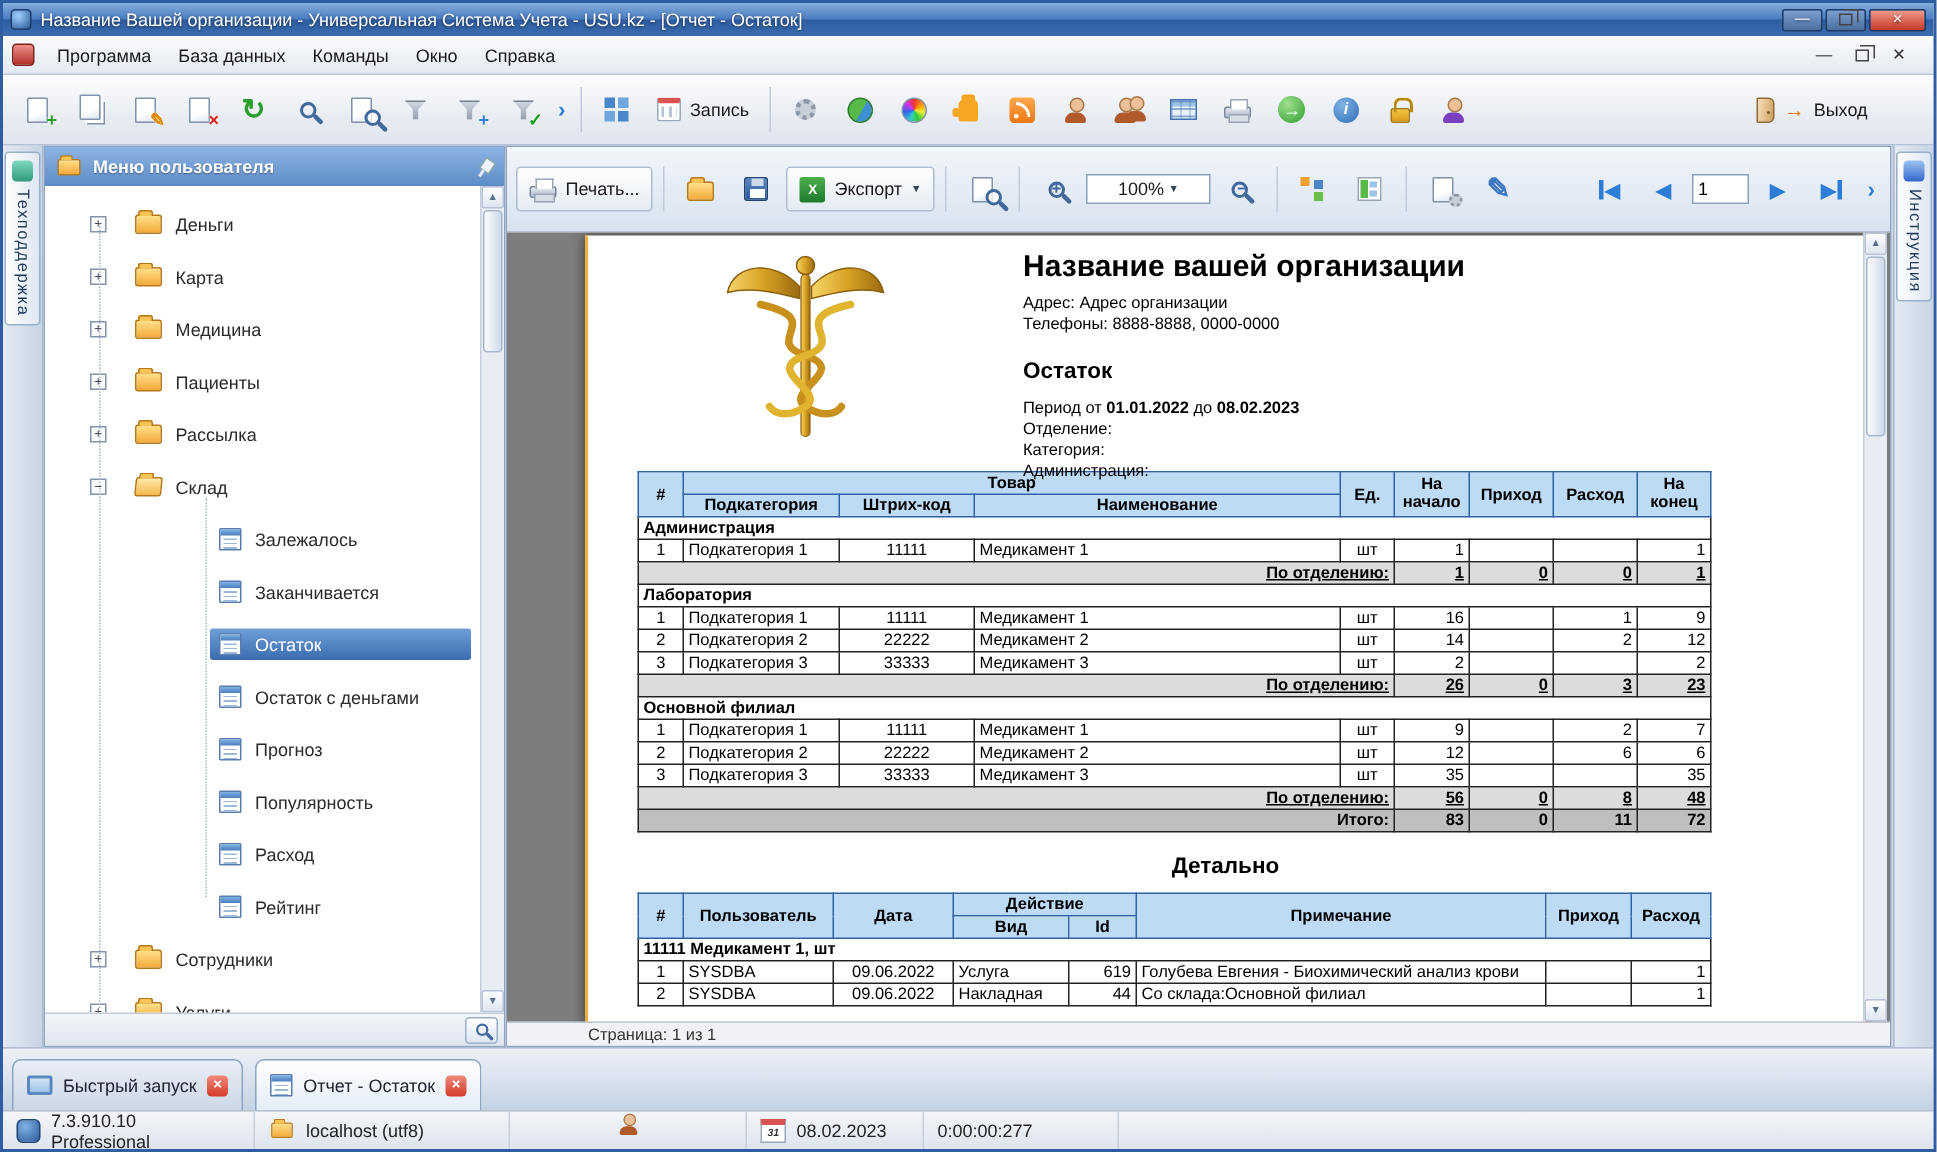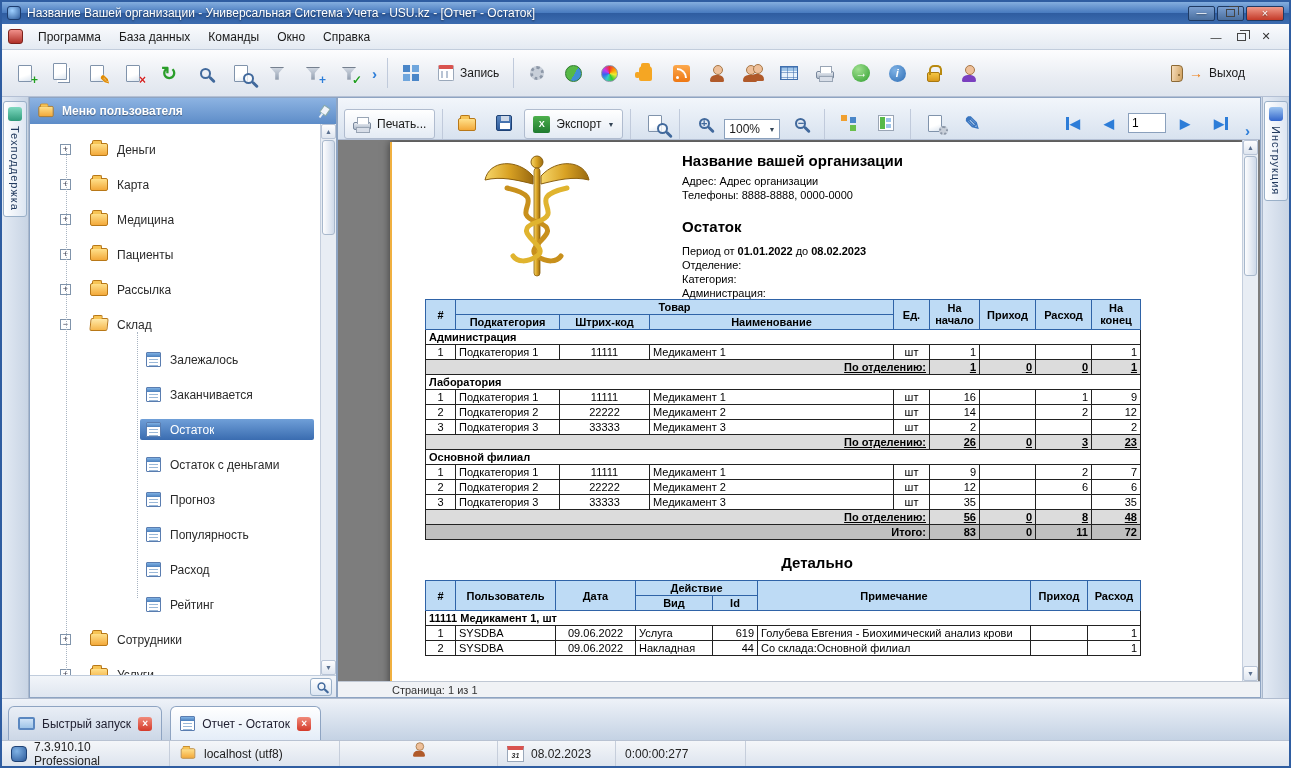--- a/index.html
+++ b/index.html
@@ -136,36 +136,36 @@
 .vscroll{position:absolute;top:0;bottom:0;right:0;width:16px;background:#e8edf4;border-left:1px solid #c4cedd;display:flex;flex-direction:column;}
 .sarrow{height:15px;display:flex;align-items:center;justify-content:center;font-size:7px;color:#5a7090;background:linear-gradient(#fdfdfe,#dfe6f0);border:1px solid #b8c4d6;border-radius:2px;flex:none;}
 .sarrow.down{margin-top:auto;}
 .sthumb{height:105px;margin:1px;background:linear-gradient(90deg,#fdfdfe,#cfdaea);border:1px solid #a8b8cc;border-radius:3px;flex:none;}
 .sidebar-footer{height:22px;flex:none;border-top:1px solid #c0ccdc;background:linear-gradient(#f2f5f9,#dfe6f0);display:flex;align-items:center;justify-content:flex-end;padding:0 4px;}
 .sbtn{width:22px;height:18px;border:1px solid #9ab0c8;border-radius:3px;background:linear-gradient(#fff,#dce6f2);display:flex;align-items:center;justify-content:center;}
 .sbtn .mag{transform:scale(.75);}
 
 
 .report-area{position:absolute;top:95px;left:335px;right:28px;bottom:68px;display:flex;flex-direction:column;border:1px solid #8ea4c2;background:#fff;}
-.report-toolbar{height:42px;flex:none;display:flex;align-items:flex-end;gap:3px;padding:0 6px;
+.report-toolbar{height:57px;flex:none;display:flex;align-items:center;gap:3px;padding:0 6px;
  background:linear-gradient(#f2f6fb,#d8e2ef);border-bottom:1px solid #b4c0d4;font-size:12px;color:#1a1a1a;}
 .rbtn{display:flex;align-items:center;gap:6px;padding:0 8px;height:30px;border:1px solid #b0bccf;border-radius:3px;background:linear-gradient(#fff,#e4ebf4);}
-.combo{display:flex;align-items:center;justify-content:space-between;gap:3px;background:#fff;border:1px solid #8aa0bc;height:20px;padding:0 4px;font-size:12px;min-width:56px;}
+.combo{display:flex;align-items:center;justify-content:space-between;gap:3px;background:#fff;border:1px solid #8aa0bc;height:20px;padding:0 20px;font-size:12px;min-width:56px;}
 .pagein{width:38px;height:20px;border:1px solid #8aa0bc;font-size:12px;padding:0 3px;font-family:inherit;}
 .navgrp{display:flex;align-items:center;gap:2px;margin-left:auto;}
 .report-viewport{flex:1;background:#7d7d7d;position:relative;overflow:hidden;}
 .page{position:absolute;left:52px;top:2px;width:854px;height:1200px;background:#fff;
  border-left:2px solid #f0b040;border-right:2px solid #f0b040;box-shadow:0 0 8px rgba(0,0,0,.55);}
 .viewer-status{height:16px;flex:none;background:#f0f2f5;border-top:1px solid #c0c8d4;font-size:11px;color:#333;display:flex;align-items:center;padding-left:54px;}
 
 
 .org-row{height:157px;padding-top:8px;display:flex;}
 .caduceus{margin-left:85px;flex:none;}
 .org-block{margin-left:85px;padding-top:2px;}
-.org-name{font-size:15px;font-weight:bold;color:#000;margin-bottom:5px;}
+.org-name{font-size:20px;font-weight:bold;color:#000;margin-bottom:5px;}
 .org-line{font-size:11px;color:#000;line-height:1.3;}
 .rep-title{font-size:15px;font-weight:bold;margin-top:15px;margin-bottom:9px;}
 .period span,.period b{margin-right:3px;}
 .rtable{border-collapse:collapse;table-layout:fixed;margin-left:33px;font-size:11px;color:#000;}
 .rtable td{border:1px solid #222;padding:0 3px;height:15px;white-space:nowrap;overflow:hidden;}
 .rtable th{border:1px solid #2f63a7;background:#bedbf5;font-weight:bold;padding:0 2px;height:15px;white-space:nowrap;overflow:hidden;}
 .rtable th.wrap{white-space:normal;line-height:1.05;}
 .c{text-align:center;}.l{text-align:left;}.r{text-align:right;}
 .sec td{font-weight:bold;text-align:left;}
 .tot td{background:#dcdcdc;font-weight:bold;text-decoration:underline;}

